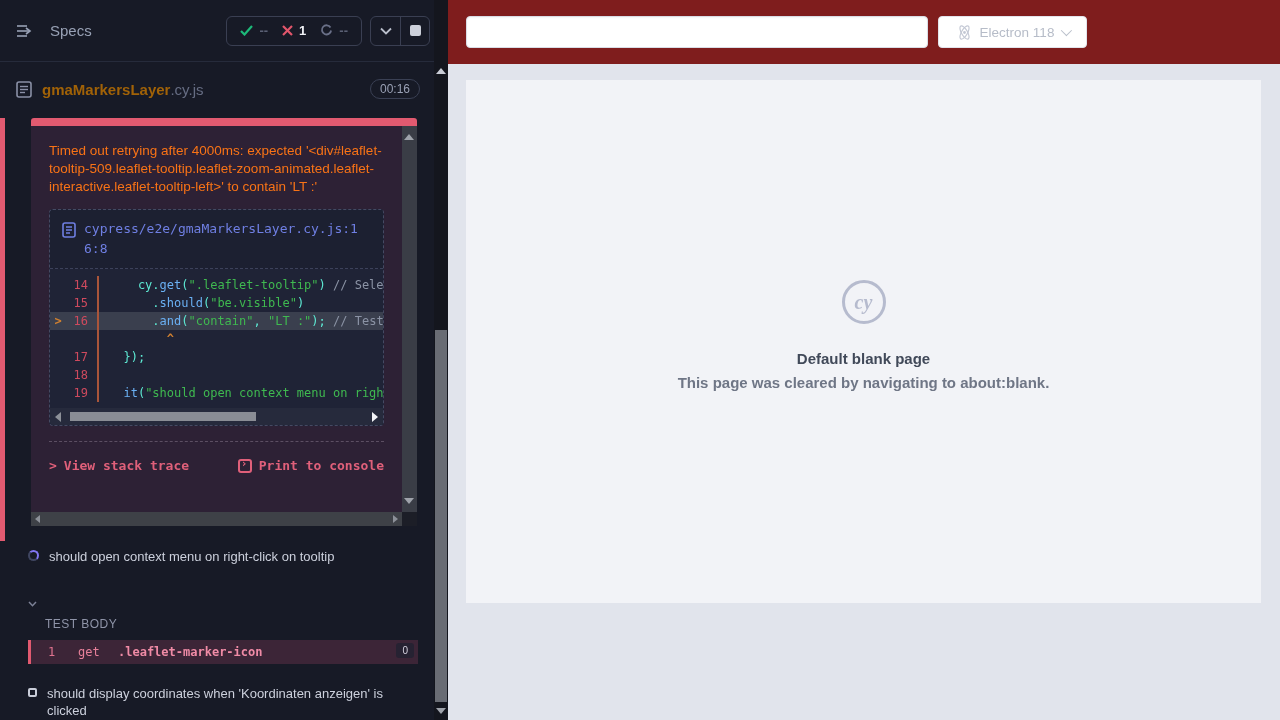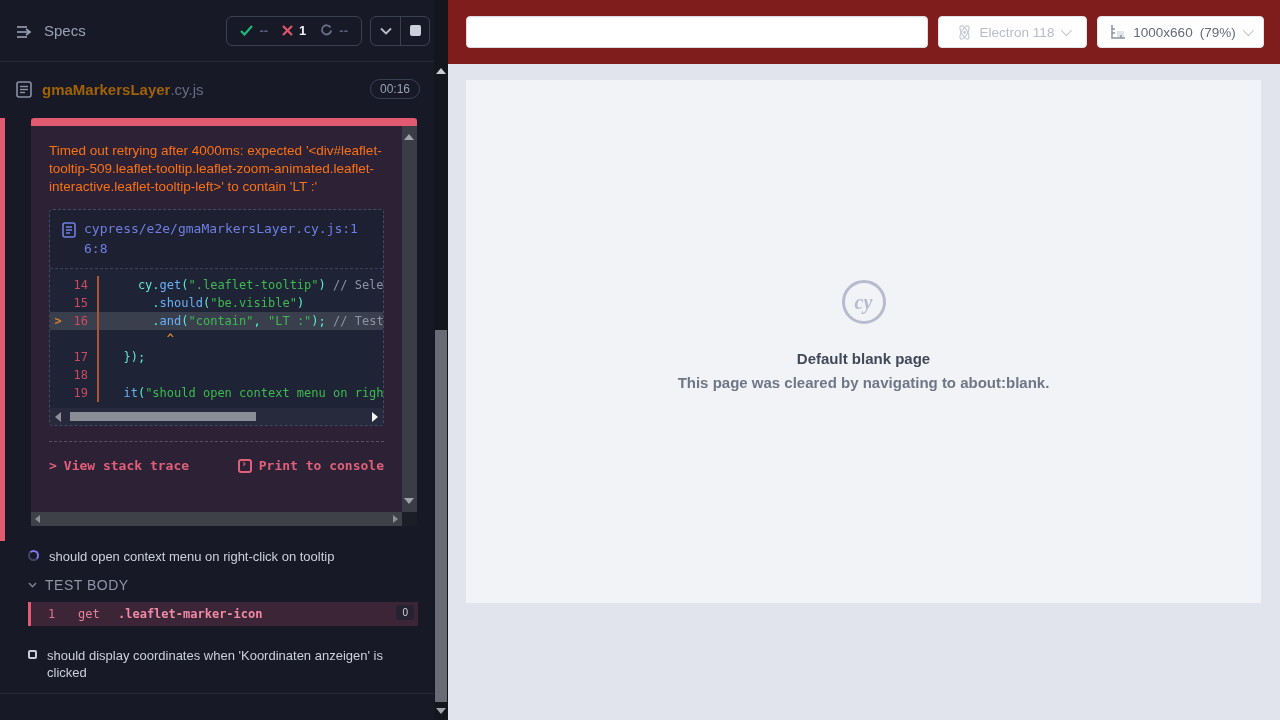--- a/index.html
+++ b/index.html
@@ -3,21 +3,21 @@
 <meta charset="utf-8">
 <style>
   * { margin:0; padding:0; box-sizing:border-box; }
   html,body { width:1280px; height:720px; overflow:hidden; font-family:"Liberation Sans",sans-serif; }
   .app { display:flex; width:1280px; height:720px; }
 
   
   .sidebar { position:relative; width:434px; height:720px; background:#171a26; flex:none; overflow:hidden; }
 
   .rep-header { height:62px; display:flex; align-items:center; justify-content:space-between; padding:0 4px 0 16px; border-bottom:1px solid #262b3b; }
-  .rep-header-left { display:flex; align-items:flex-end; gap:10px; }
+  .rep-header-left { display:flex; align-items:center; gap:16px; }
   .menu-icon svg { display:block; }
   .specs-label { color:#98a1b5; font-size:15px; }
   .rep-header-right { display:flex; align-items:center; gap:8px; }
   .stats-box { display:flex; align-items:center; gap:14px; border:1px solid #3a3f52; border-radius:6px; padding:6px 13px; height:30px; }
   .stat { display:flex; align-items:center; gap:6px; font-size:13px; }
   .stat .count { color:#5b6175; font-weight:bold; }
   .stat .count.failed { color:#f1f2f6; }
   .controls-box { display:flex; align-items:center; border:1px solid #3a3f52; border-radius:6px; height:30px; overflow:hidden; }
   .ctrl-btn { width:29px; height:30px; display:flex; align-items:center; justify-content:center; }
   .ctrl-btn + .ctrl-btn { border-left:1px solid #3a3f52; }
@@ -77,21 +77,21 @@
   .err-hscroll .spacer { flex:1; }
   .err-hscroll .arr-right { border-width:4px 0 4px 5px; border-color:transparent transparent transparent #8c9098; margin-right:4px; }
   .err-hcorner { width:15px; height:14px; background:#1c1e27; flex:none; }
 
   
   .tests { position:absolute; left:0; top:541px; width:434px; }
   .test-row { display:flex; align-items:flex-start; gap:10px; padding-left:28px; margin-top:7px; color:#ccd0dc; font-size:13px; line-height:17px; cursor:pointer; }
   .spinner { width:11px; height:11px; border-radius:50%; border:2px solid #3f4560; border-top-color:#8276f3; border-right-color:#8276f3; margin-top:2px; flex:none; }
   .pend-sq { width:9px; height:9px; border:2px solid #c9cdd9; border-radius:2px; margin-top:3px; flex:none; }
   .testbody-row { display:flex; align-items:center; gap:8px; padding-left:28px; margin-top:12px; cursor:pointer; }
-  .testbody-label { color:#8f94a8; font-size:14px; letter-spacing:0.5px; }
+  .testbody-label { color:#8f94a8; font-size:12px; letter-spacing:0.5px;margin-top:40px; }
   .cmd-row { position:relative; margin-top:9px; margin-left:28px; width:390px; height:24px; background:#3c2537; border-left:3px solid #e25a70; display:flex; align-items:center; font-family:"DejaVu Sans Mono",monospace; font-size:12px; cursor:pointer; }
   .cmd-num { color:#e0738f; margin-left:17px; width:30px; }
   .cmd-method { color:#e8809a; width:40px; }
   .cmd-msg { color:#f08ba6; font-weight:bold; }
   .cmd-badge { position:absolute; right:4px; top:3px; background:#262232; color:#d6d3e0; border-radius:3px; font-size:10px; padding:2px 6px; font-family:"Liberation Sans",sans-serif; }
   .pending-row { margin-top:21px; }
   .pending-row .t-title { width:345px; }
   .tests-divider { margin-top:12px; border-top:1px solid #262b3a; width:434px; }
 
   
@@ -284,34 +284,20 @@
         <svg width="17" height="17" viewBox="0 0 17 17">
             <g fill="none" stroke="#c3c8d4" stroke-width="1.2">
               <ellipse cx="8.5" cy="8.5" rx="7.5" ry="3" transform="rotate(60 8.5 8.5)"></ellipse>
               <ellipse cx="8.5" cy="8.5" rx="7.5" ry="3" transform="rotate(-60 8.5 8.5)"></ellipse>
             </g>
             <circle cx="8.5" cy="8.5" r="1.4" fill="#c3c8d4"></circle>
           </svg>
         <span>Electron 118</span>
         <span class="chev"></span>
       </div>
-      <div class="hdr-btn size-btn">
-        <svg width="16" height="16" viewBox="0 0 16 16">
-            <g fill="none" stroke="#8d93a2" stroke-width="1.5">
-              <path d="M2 1 L2 14 L15 14"></path>
-              <line x1="2" y1="5" x2="5" y2="5"></line>
-              <line x1="2" y1="9" x2="5" y2="9"></line>
-              <line x1="11" y1="14" x2="11" y2="11"></line>
-              <rect x="7" y="7" width="7" height="6" fill="#8d93a2" stroke="none" opacity="0.25"></rect>
-            </g>
-          </svg>
-        <span>1000x660</span>
-        <span>(79%)</span>
-        <span class="chev"></span>
-      </div>
     </div>
 
     <div class="aut-body">
       <div class="aut-frame">
         <div class="cy-logo">cy</div>
         <div class="blank-title">Default blank page</div>
         <div class="blank-line">This page was cleared by navigating to about:blank.</div>
       </div>
     </div>
   </div>

